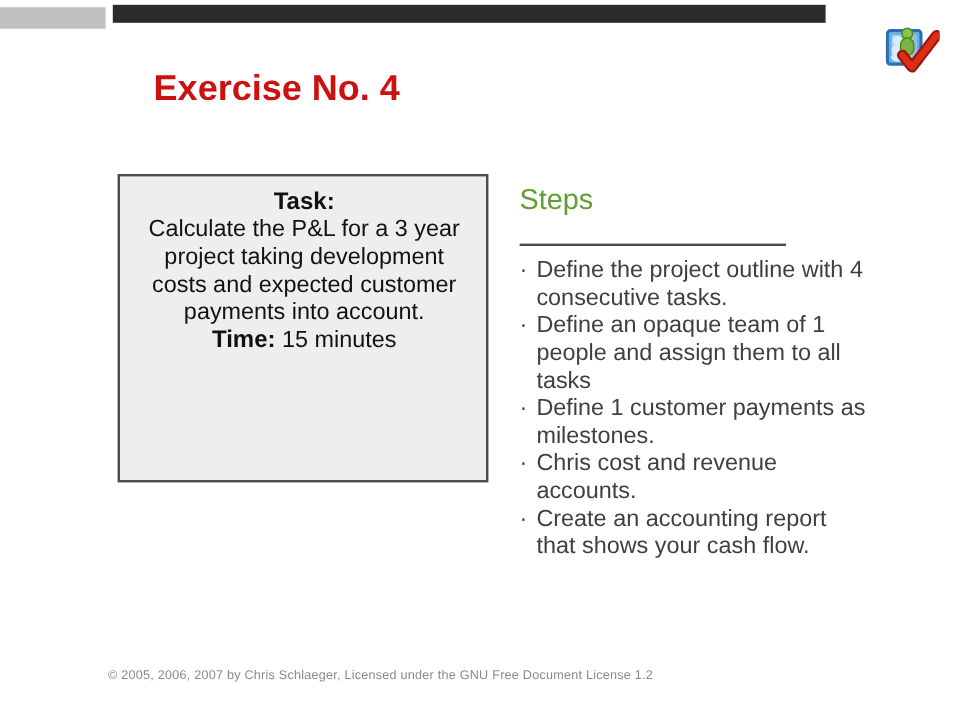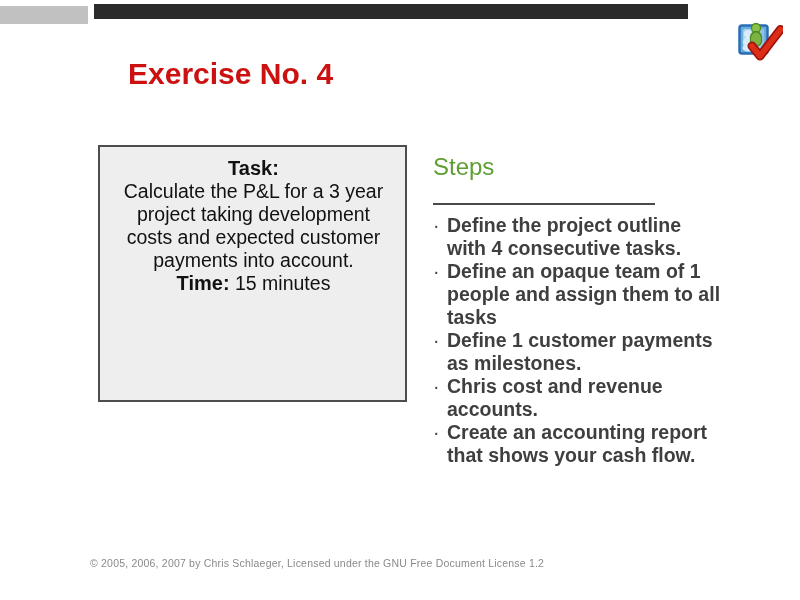--- a/index.html
+++ b/index.html
@@ -96,21 +96,21 @@
     font-size: 19.5px;
     line-height: 23px;
     color: var(--steps-text, #3f3f3f);
   }
   .bullet {
     flex: 0 0 14px;
     width: 14px;
     color: var(--steps-text, #595959);
     font-size: 19.5px;
   }
-  .li-text { flex: 1 1 auto; font-weight: bold; }
+  .li-text { flex: 1 1 auto; }
   .footer {
     position: absolute;
     left: 90px; top: 557px;
     font-size: 10.5px;
     color: var(--footer-gray, #8a8a8a);
     letter-spacing: 0.2px;
     white-space: nowrap;
   }
 </style>
 </head>

